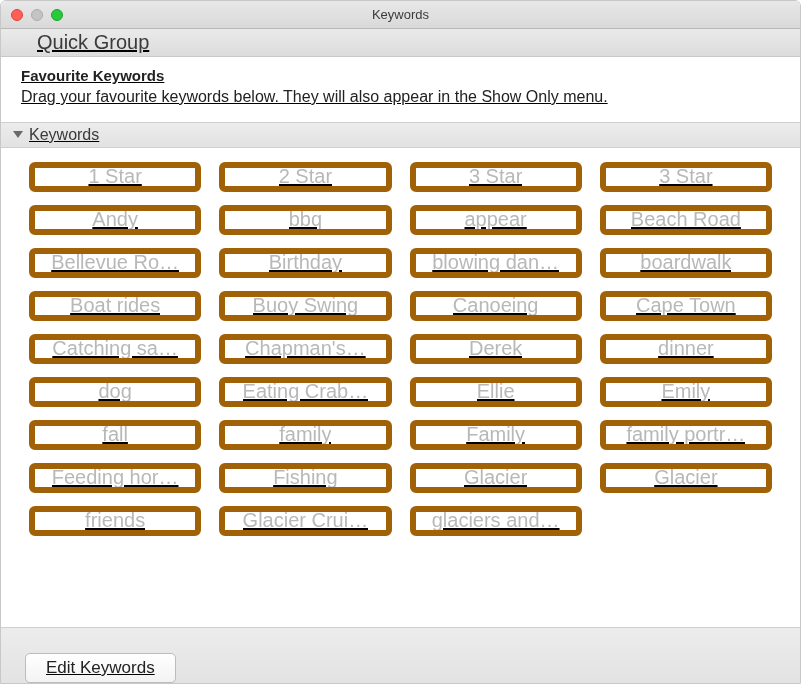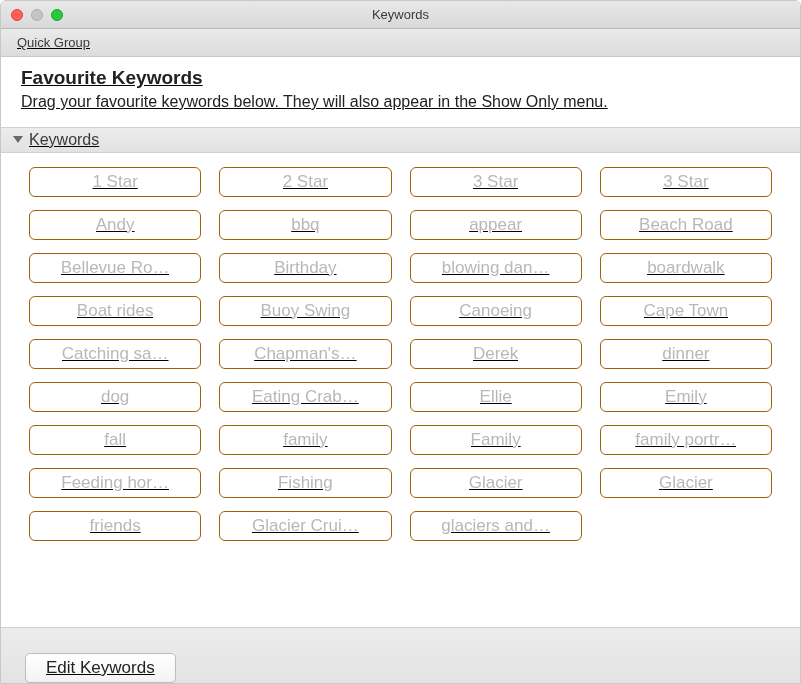--- a/index.html
+++ b/index.html
@@ -56,30 +56,31 @@
     }
     .toolbar {
       height: 28px;
       background: linear-gradient(to bottom, #eaeaea, #dcdcdc);
       border-bottom: 1px solid #c8c8c8;
       display: flex;
       align-items: center;
       padding-left: 16px;
     }
     .toolbar-label {
-      font-size: 13px;
+      font-size: 20px;
       color: #3a3a3a;
       font-weight: 400;
+      margin-left: 20px;
     }
     .favourites-section {
       padding: 10px 20px 14px 20px;
       background: #fff;
     }
     .favourites-title {
-      font-size: 19px;
+      font-size: 15px;
       font-weight: 600;
       color: #222;
       margin-bottom: 2px;
     }
     .favourites-desc {
       font-size: 16px;
       color: #222;
       line-height: 1.35;
     }
     .keywords-header {
@@ -109,25 +110,25 @@
       background: #fff;
       padding: 14px 28px 6px 28px;
     }
     .keywords-grid {
       display: grid;
       grid-template-columns: repeat(4, 1fr);
       gap: 13px 18px;
     }
     .keyword-chip {
       height: 30px;
-      border: 1px solid #a16207;
+      border: 6px solid #a16207;
       border-radius: 6px;
       background: #fff;
       color: #b8b8b8;
-      font-size: 17px;
+      font-size: 20px;
       display: flex;
       align-items: center;
       justify-content: center;
       padding: 0 10px;
       white-space: nowrap;
       overflow: hidden;
       text-overflow: ellipsis;
       cursor: default;
     }
     .keyword-chip span {

